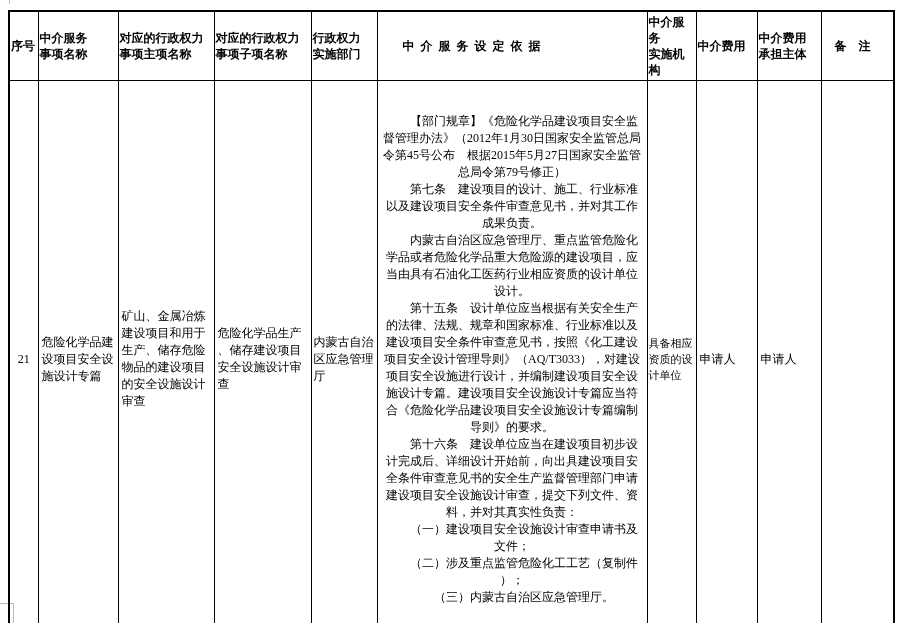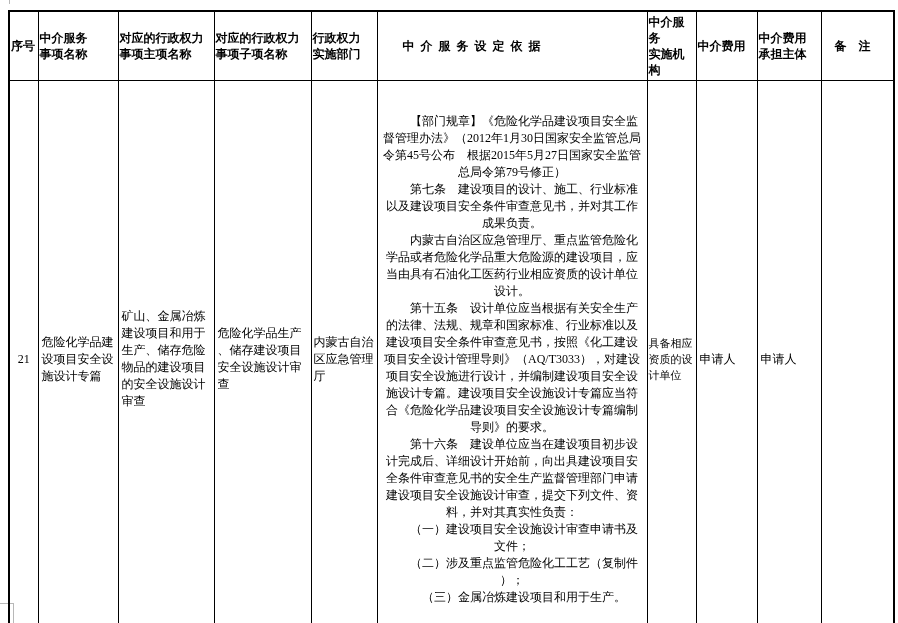--- a/index.html
+++ b/index.html
@@ -131,21 +131,21 @@
         <td>危险化学品生产、储存建设项目安全设施设计审查</td>
         <td class="cell-dept">内蒙古自治区应急管理厅</td>
         <td class="cell-basis">
             <p>【部门规章】《危险化学品建设项目安全监督管理办法》（2012年1月30日国家安全监管总局令第45号公布　根据2015年5月27日国家安全监管总局令第79号修正）</p>
             <p>第七条　建设项目的设计、施工、行业标准以及建设项目安全条件审查意见书，并对其工作成果负责。</p>
             <p>内蒙古自治区应急管理厅、重点监管危险化学品或者危险化学品重大危险源的建设项目，应当由具有石油化工医药行业相应资质的设计单位设计。</p>
             <p>第十五条　设计单位应当根据有关安全生产的法律、法规、规章和国家标准、行业标准以及建设项目安全条件审查意见书，按照《化工建设项目安全设计管理导则》（AQ/T3033），对建设项目安全设施进行设计，并编制建设项目安全设施设计专篇。建设项目安全设施设计专篇应当符合《危险化学品建设项目安全设施设计专篇编制导则》的要求。</p>
             <p>第十六条　建设单位应当在建设项目初步设计完成后、详细设计开始前，向出具建设项目安全条件审查意见书的安全生产监督管理部门申请建设项目安全设施设计审查，提交下列文件、资料，并对其真实性负责：</p>
             <p>（一）建设项目安全设施设计审查申请书及文件；</p>
             <p>（二）涉及重点监管危险化工工艺（复制件）；</p>
-            <p>（三）金属冶炼建设项目和用于生产。</p>
+            <p>（三）内蒙古自治区应急管理厅。</p>
           </td>
         <td class="cell-agency">具备相应资质的设计单位</td>
         <td class="cell-client">申请人</td>
         <td class="cell-fee">申请人</td>
         <td></td>
       </tr>
     </tbody>
   </table>
 
 </div>

